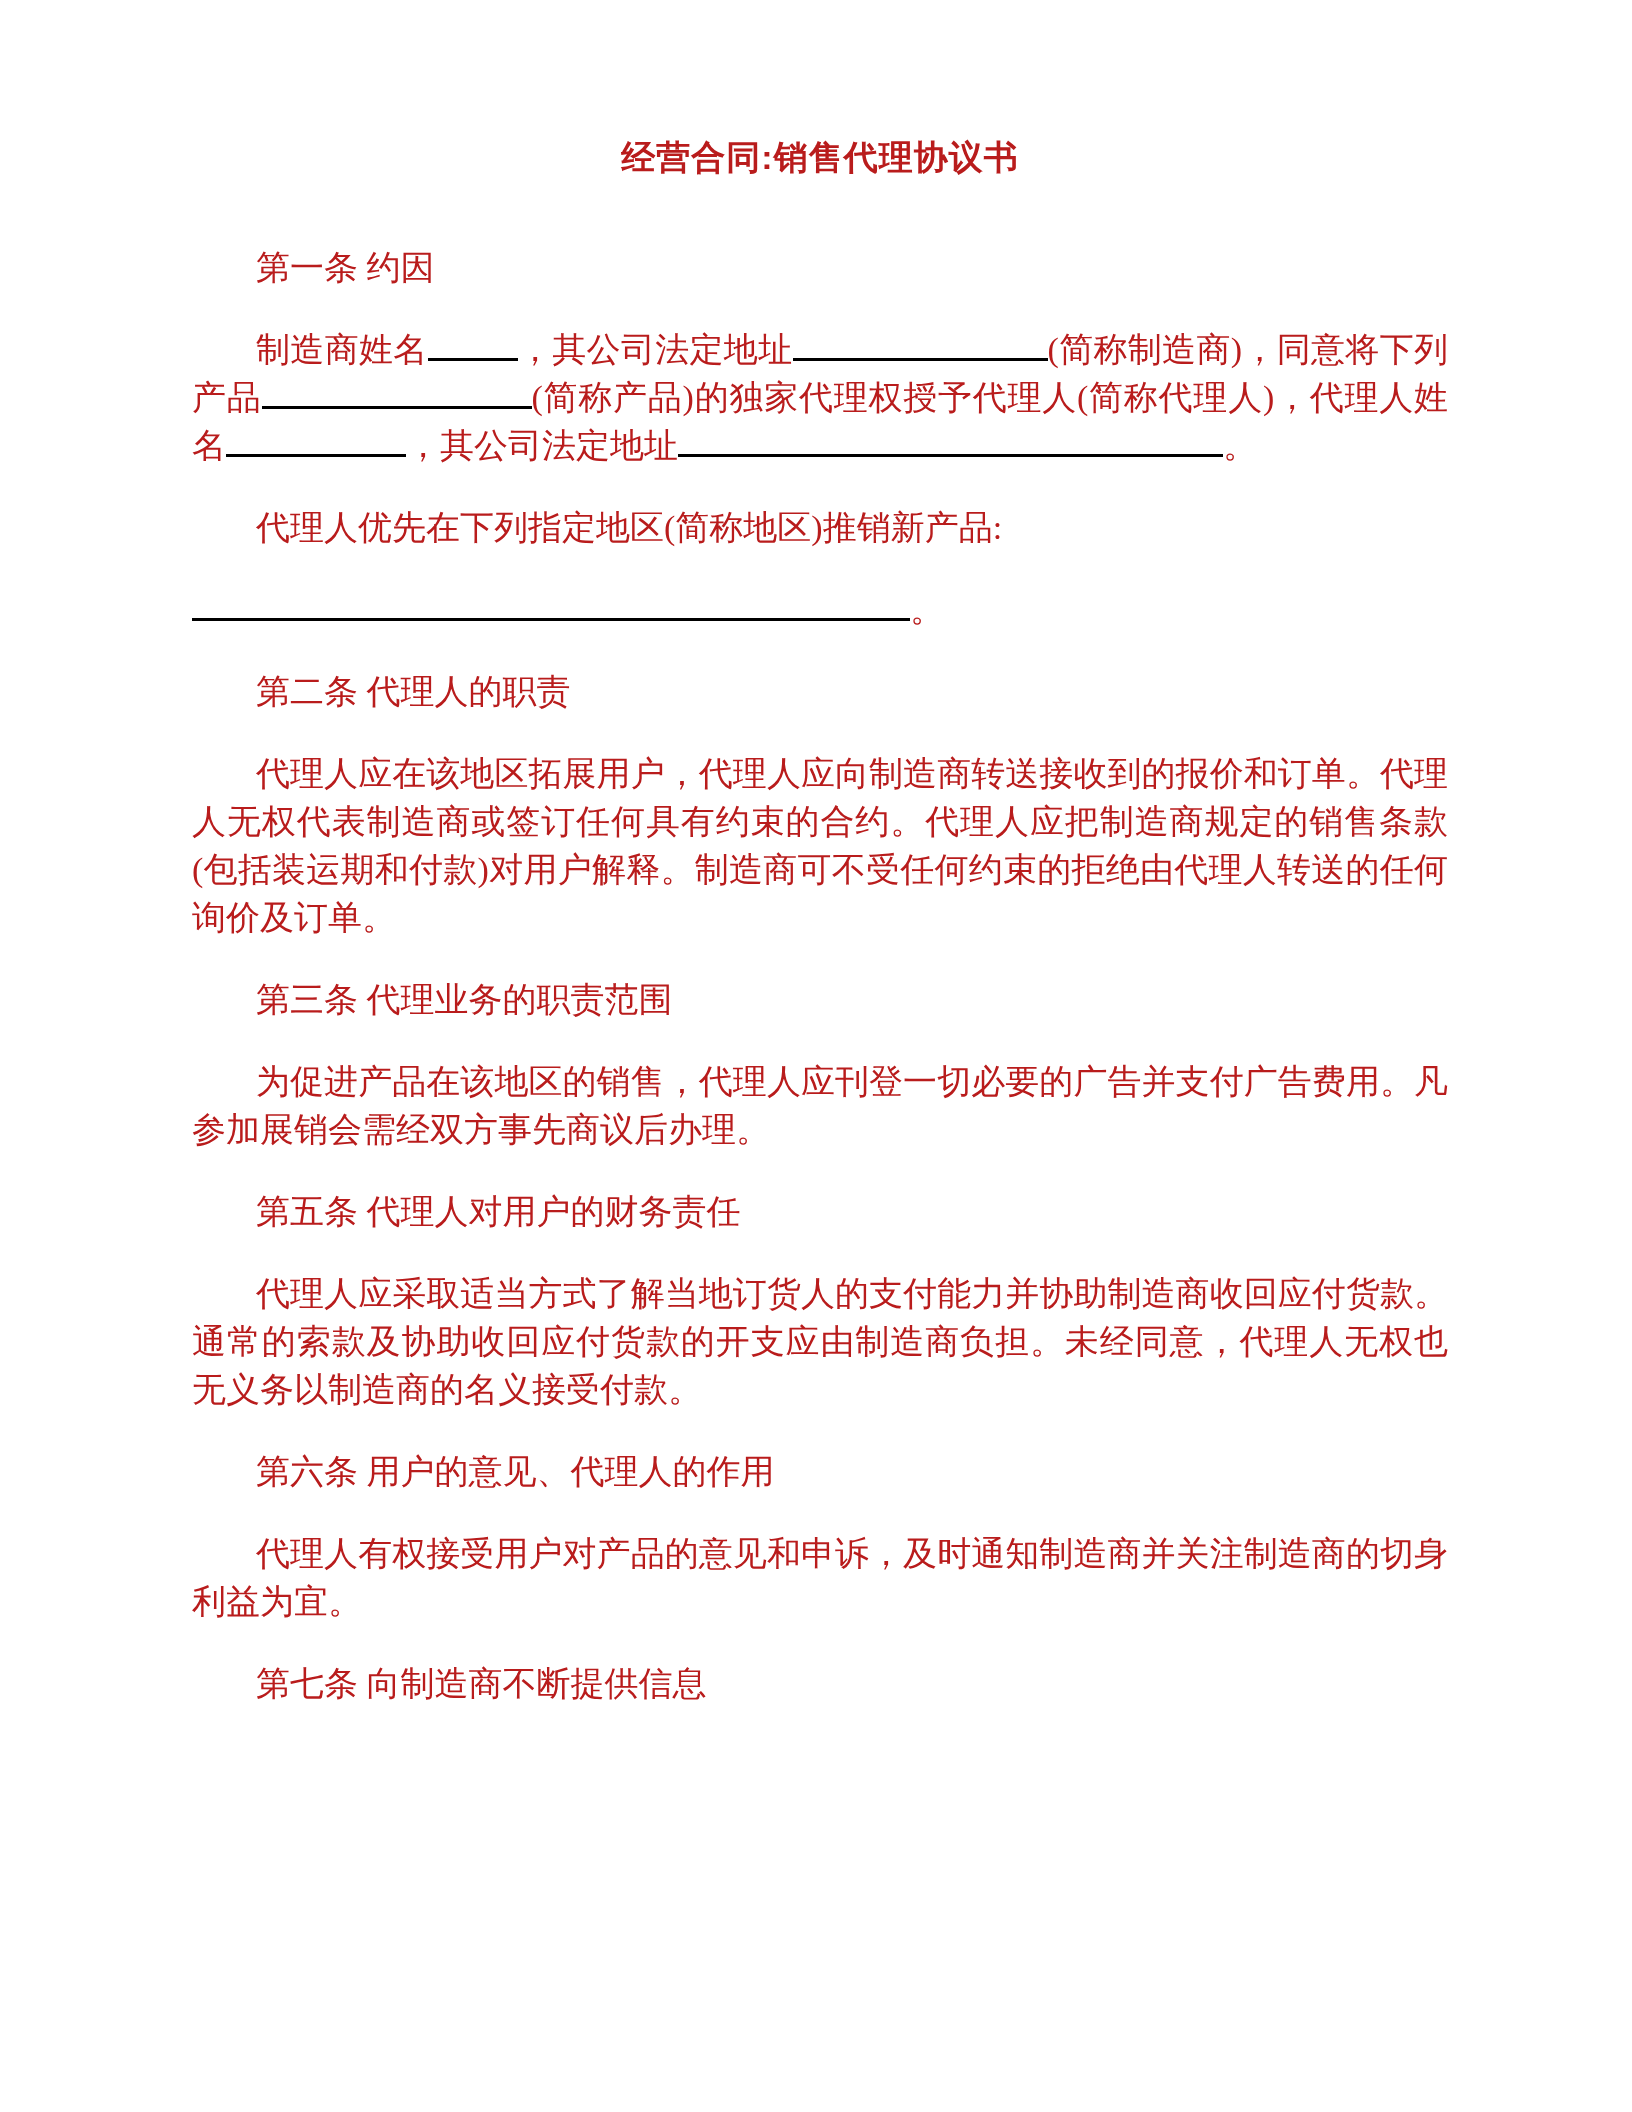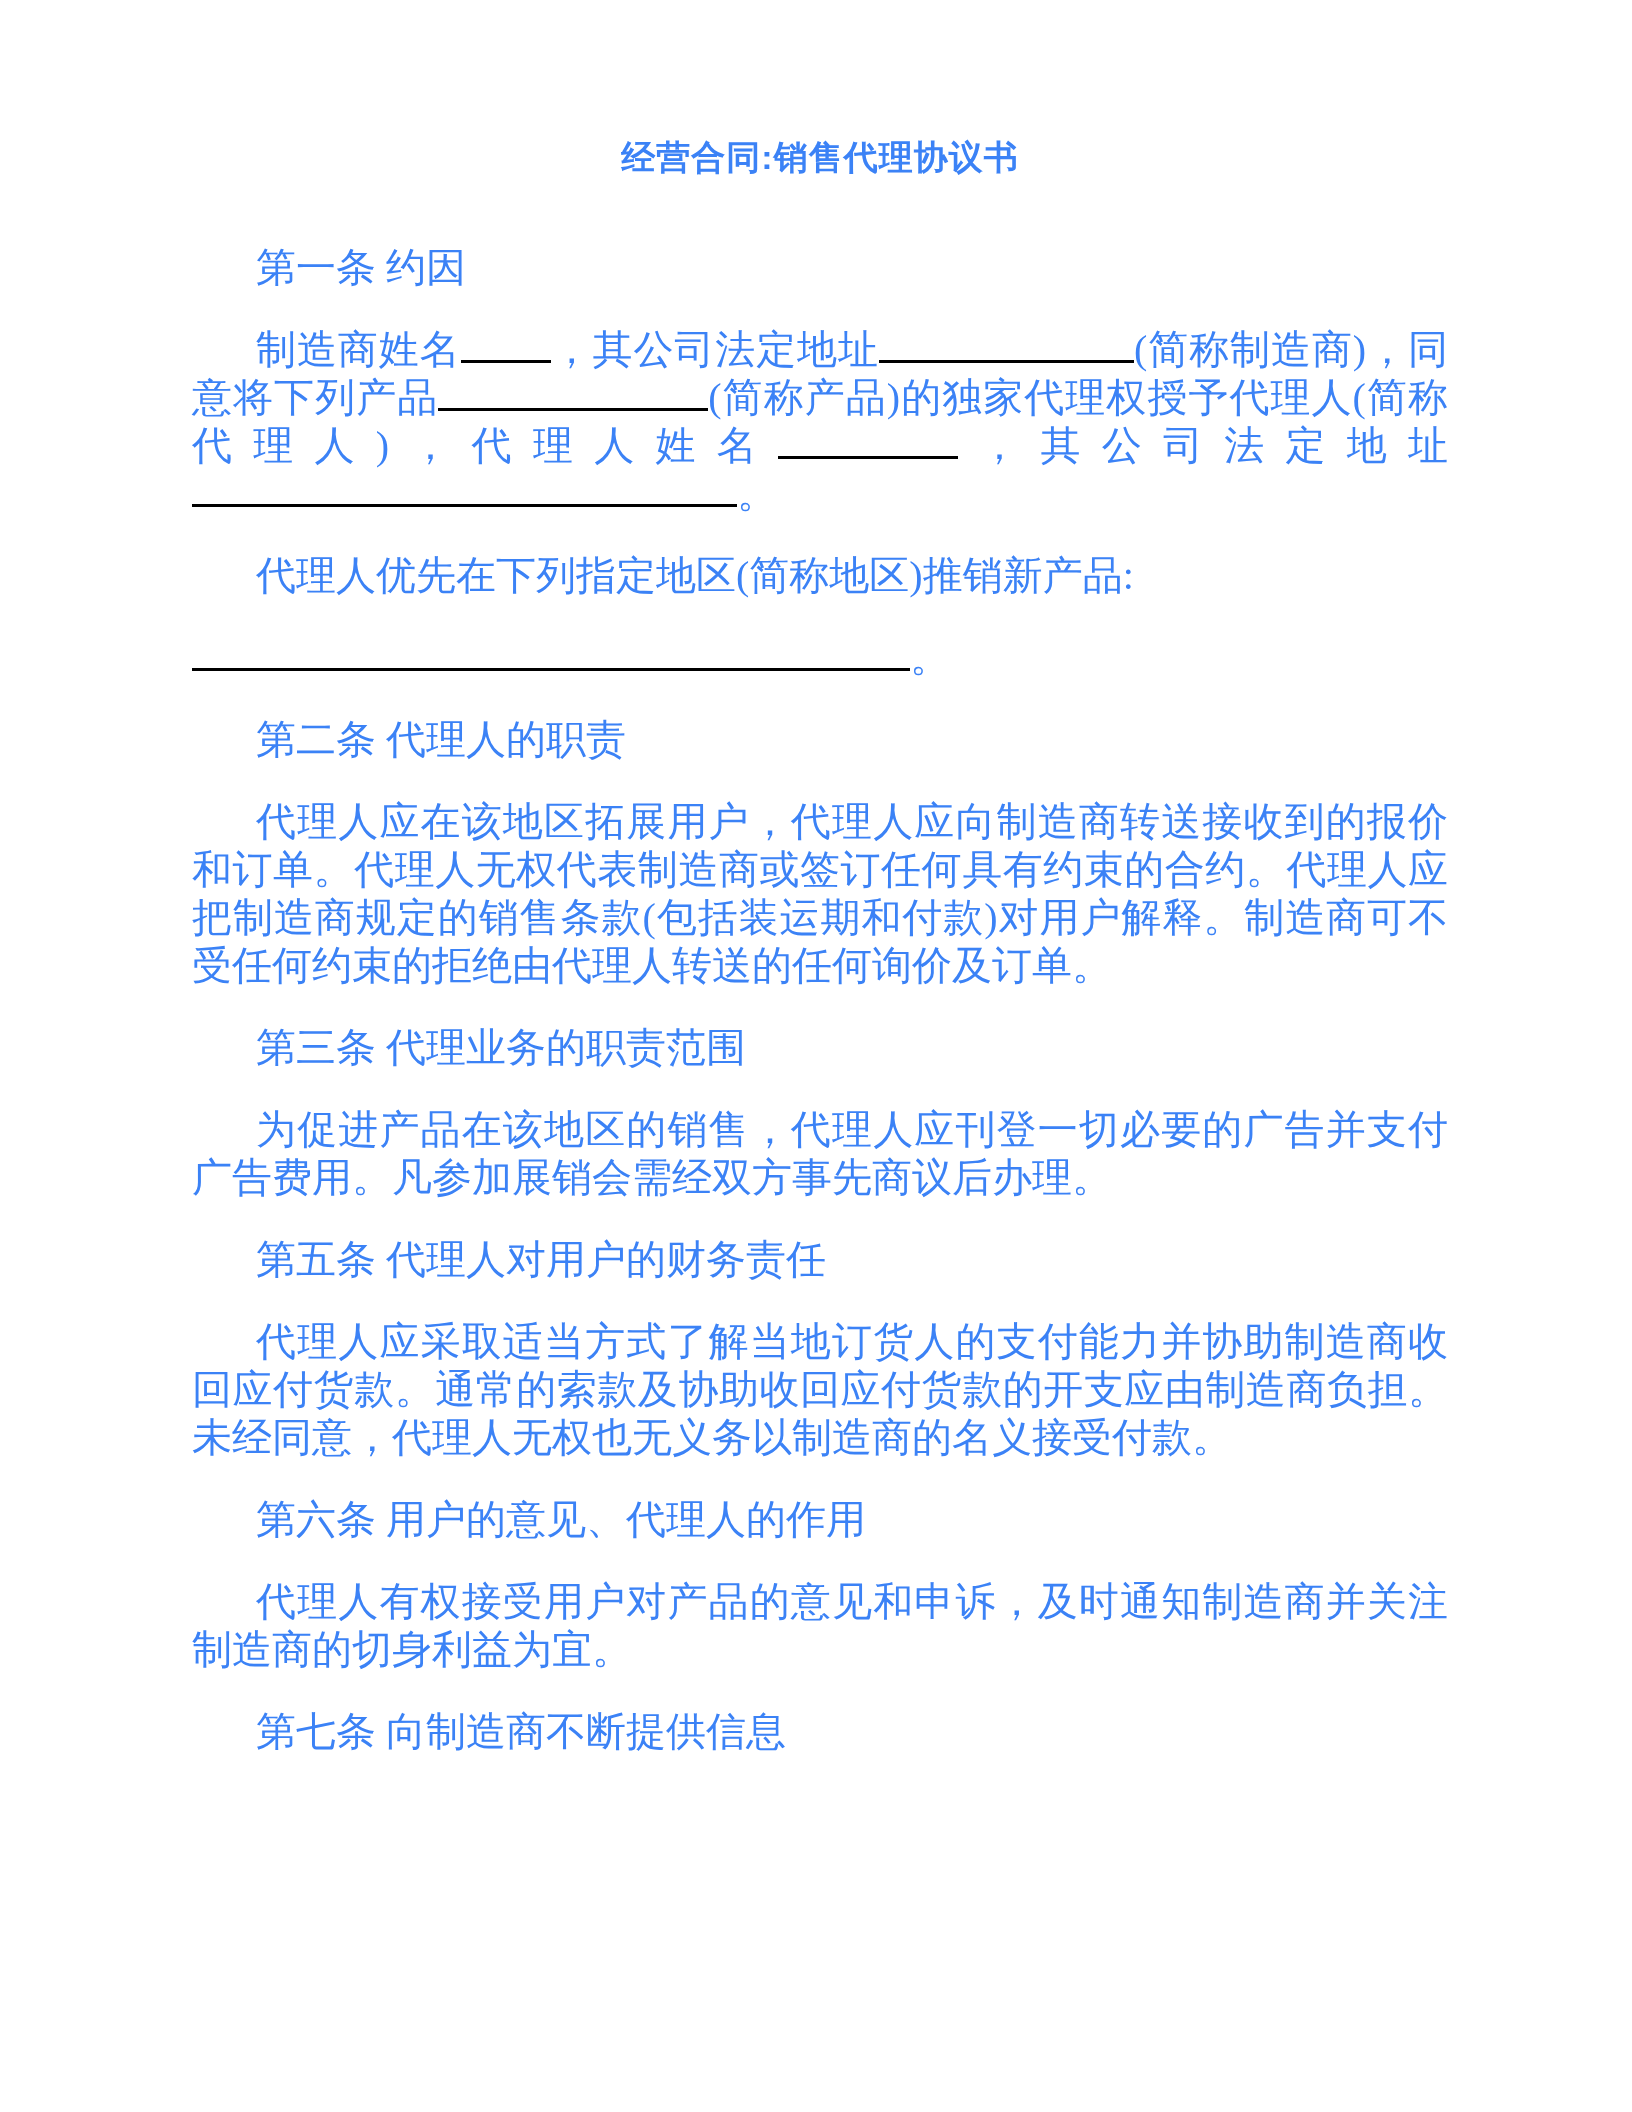--- a/index.html
+++ b/index.html
@@ -5,41 +5,41 @@
   html, body {
     margin: 0;
     padding: 0;
     background: #ffffff;
   }
   .page {
     position: relative;
     width: 1632px;
     height: 2112px;
     background: #ffffff;
-    color: #3b82f6;
+    color: #b91c1c;
     overflow: hidden;
     font-family: "Liberation Serif", "DejaVu Serif", serif;
   }
   .content {
     position: absolute;
     left: 192px;
     top: 132px;
     width: 1256px;
   }
   .doc-title {
     font-family: "Liberation Sans", "DejaVu Sans", sans-serif;
     font-weight: bold;
     font-size: 34px;
     line-height: 50px;
     text-align: center;
     margin: 0 0 62px 0;
     letter-spacing: 1px;
   }
   p.block {
-    font-size: 40px;
+    font-size: 34px;
     line-height: 48px;
     margin: 0 0 34px 0;
   }
   p.heading {
     text-indent: 64px;
     text-align: left;
   }
   p.para {
     text-align: justify;
   }

